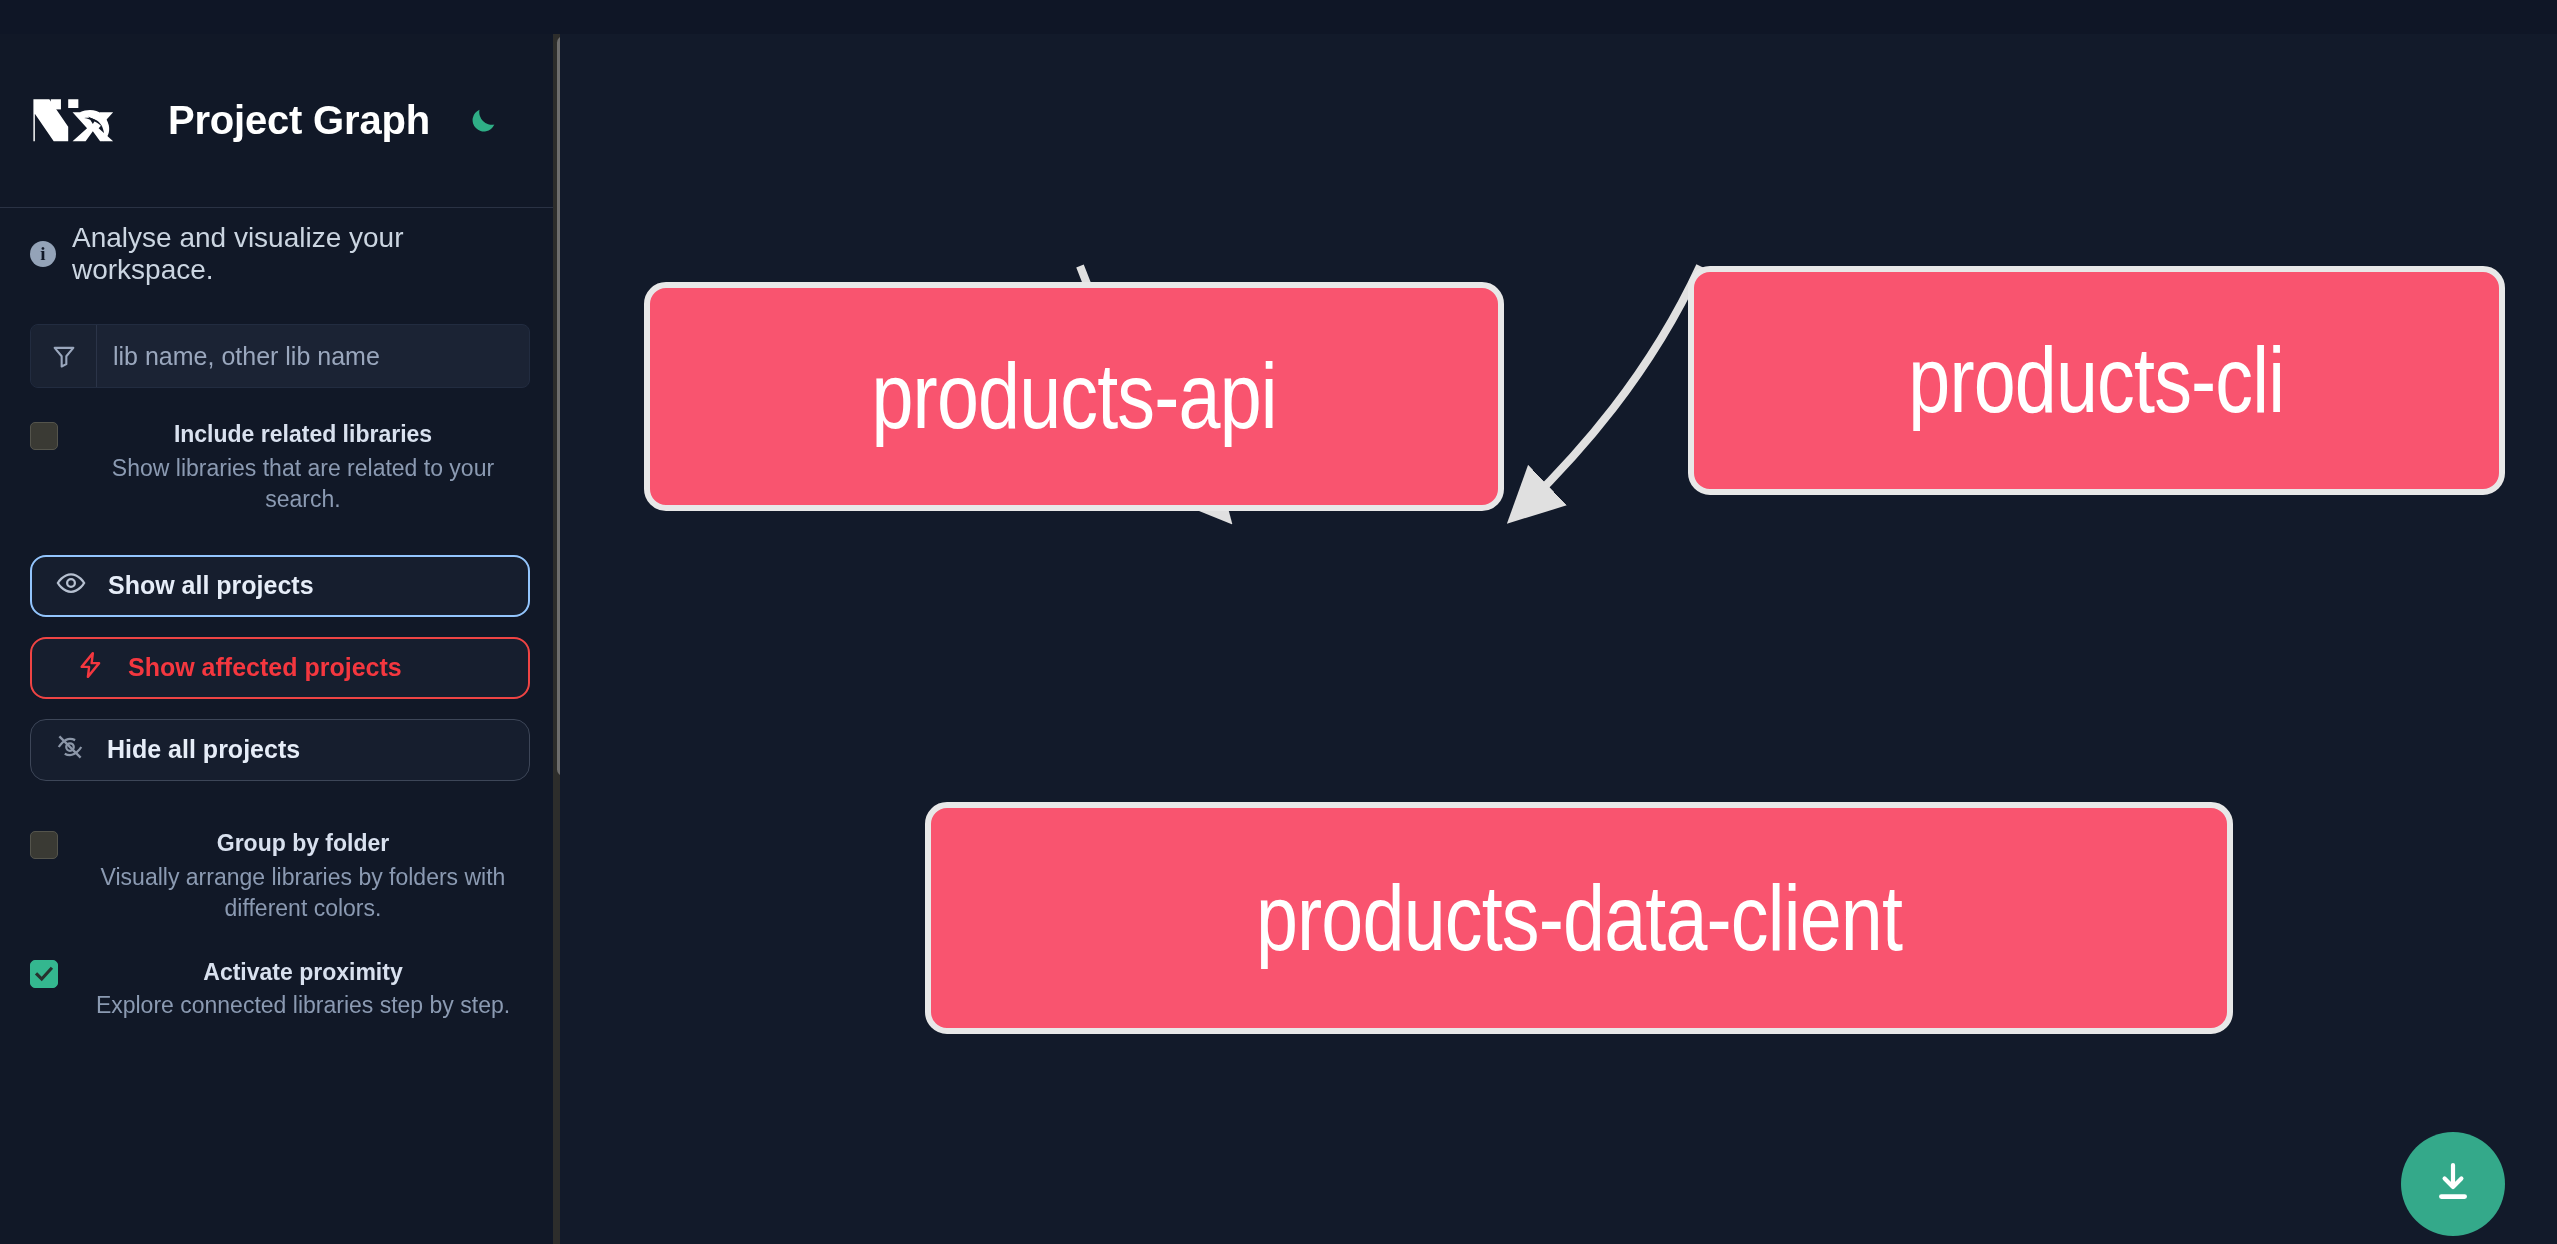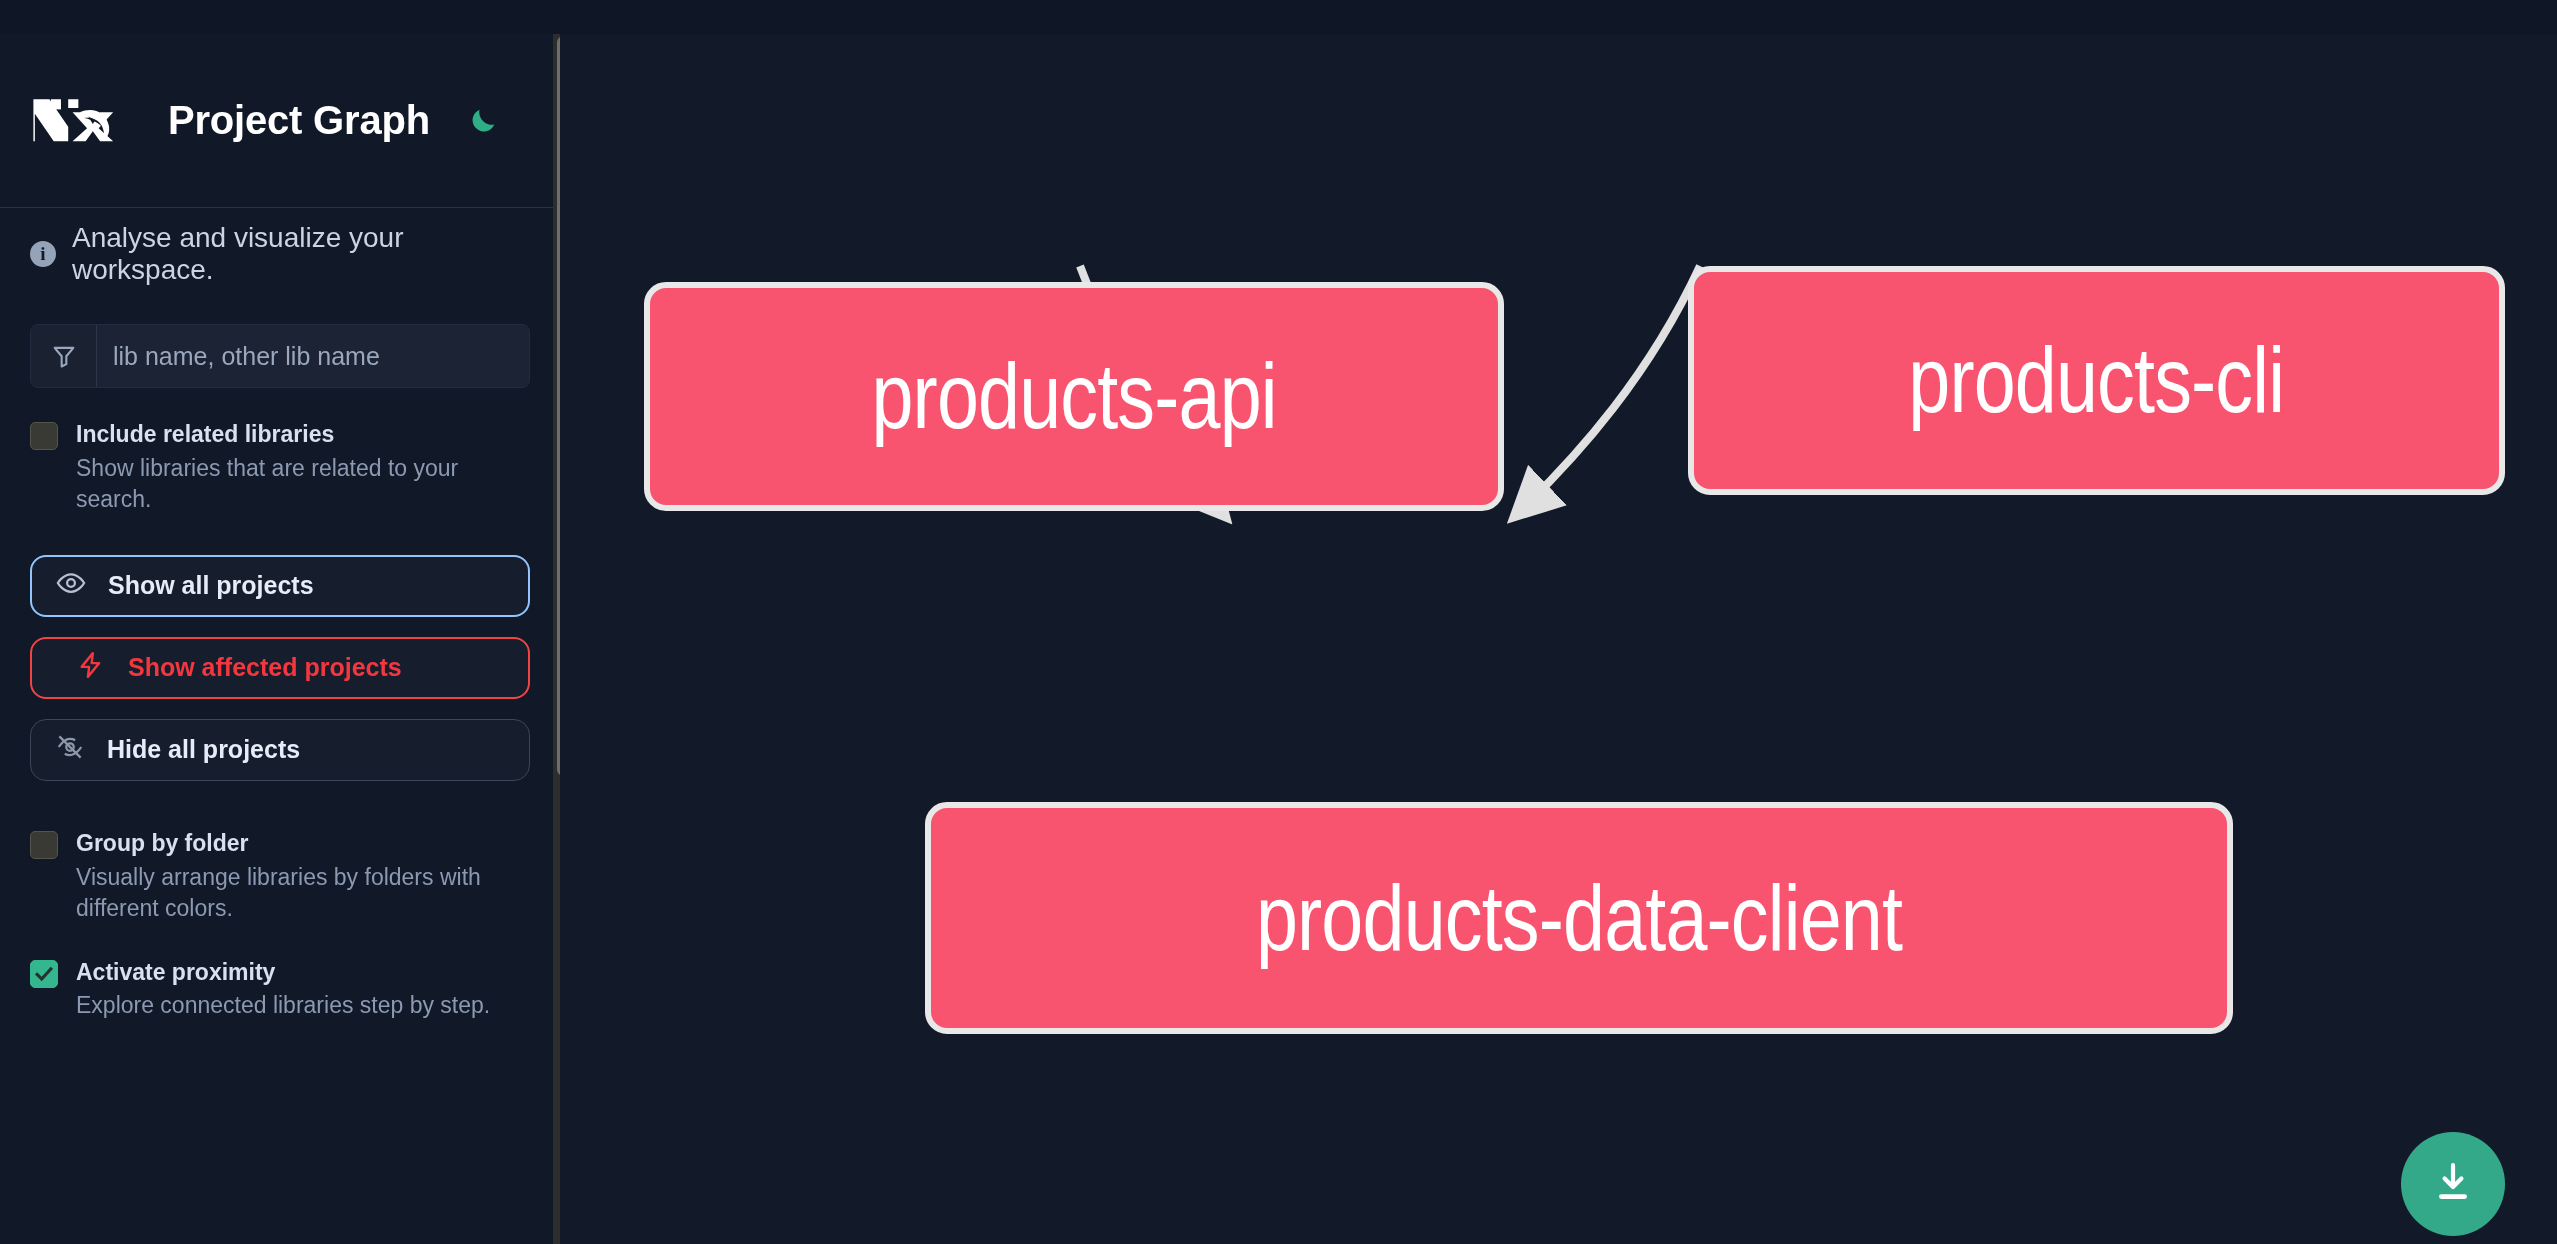--- a/index.html
+++ b/index.html
@@ -64,21 +64,21 @@
     border-right: 1px solid #2b3448;
     background: #1a2232;
   }
   .search-input {
     flex: 1; border: none; outline: none; background: transparent;
     font-size: 25px; color: #dbe2ee;
     padding: 0 16px; font-family: "Liberation Sans", sans-serif;
   }
   .search-input::placeholder { color: #9aa7bd; }
 
-  .check-row { display: flex; gap: 18px; margin-top: 32px; align-items: flex-start; }
+  .check-row { display: flex; gap: 18px; margin-top: 32px; align-items: flex-start; text-align: center; }
   .cbox {
     width: 28px; height: 28px; border-radius: 5px; flex: 0 0 28px;
     margin-top: 2px; cursor: pointer;
     display: flex; align-items: center; justify-content: center;
   }
   .cbox.off { background: #3a3a34; border: 1px solid #54544c; }
   .cbox.on  { background: #34b78f; border: 1px solid #34b78f; }
   .check-texts { flex: 1; }
   .check-label { font-size: 23px; font-weight: 700; color: #d9e1ef; line-height: 1.25; }
   .check-desc  { font-size: 23px; color: #8b9ab2; line-height: 1.35; margin-top: 4px; }

